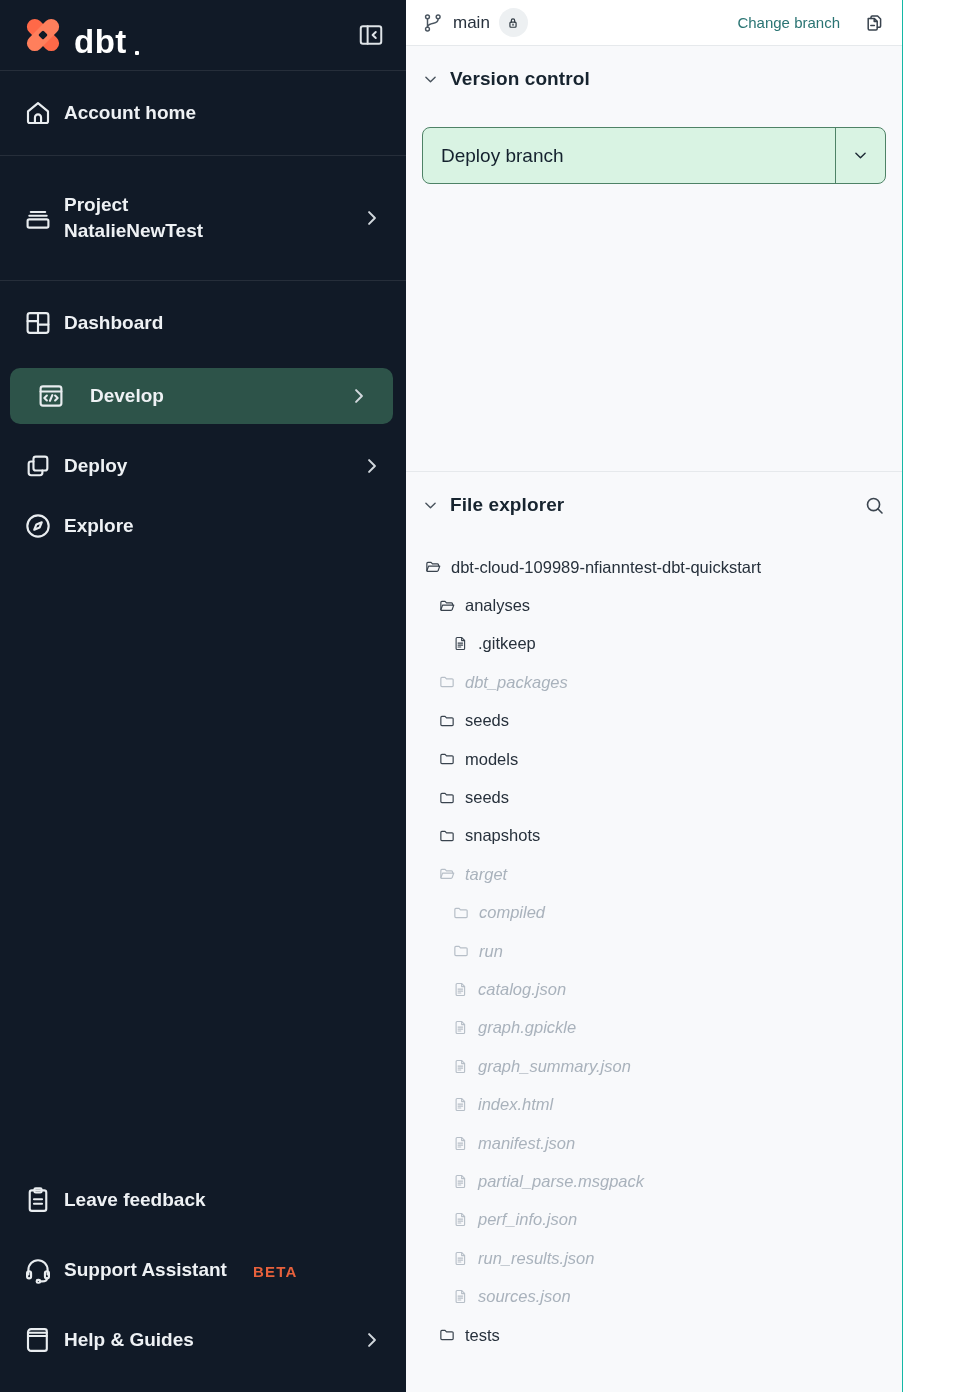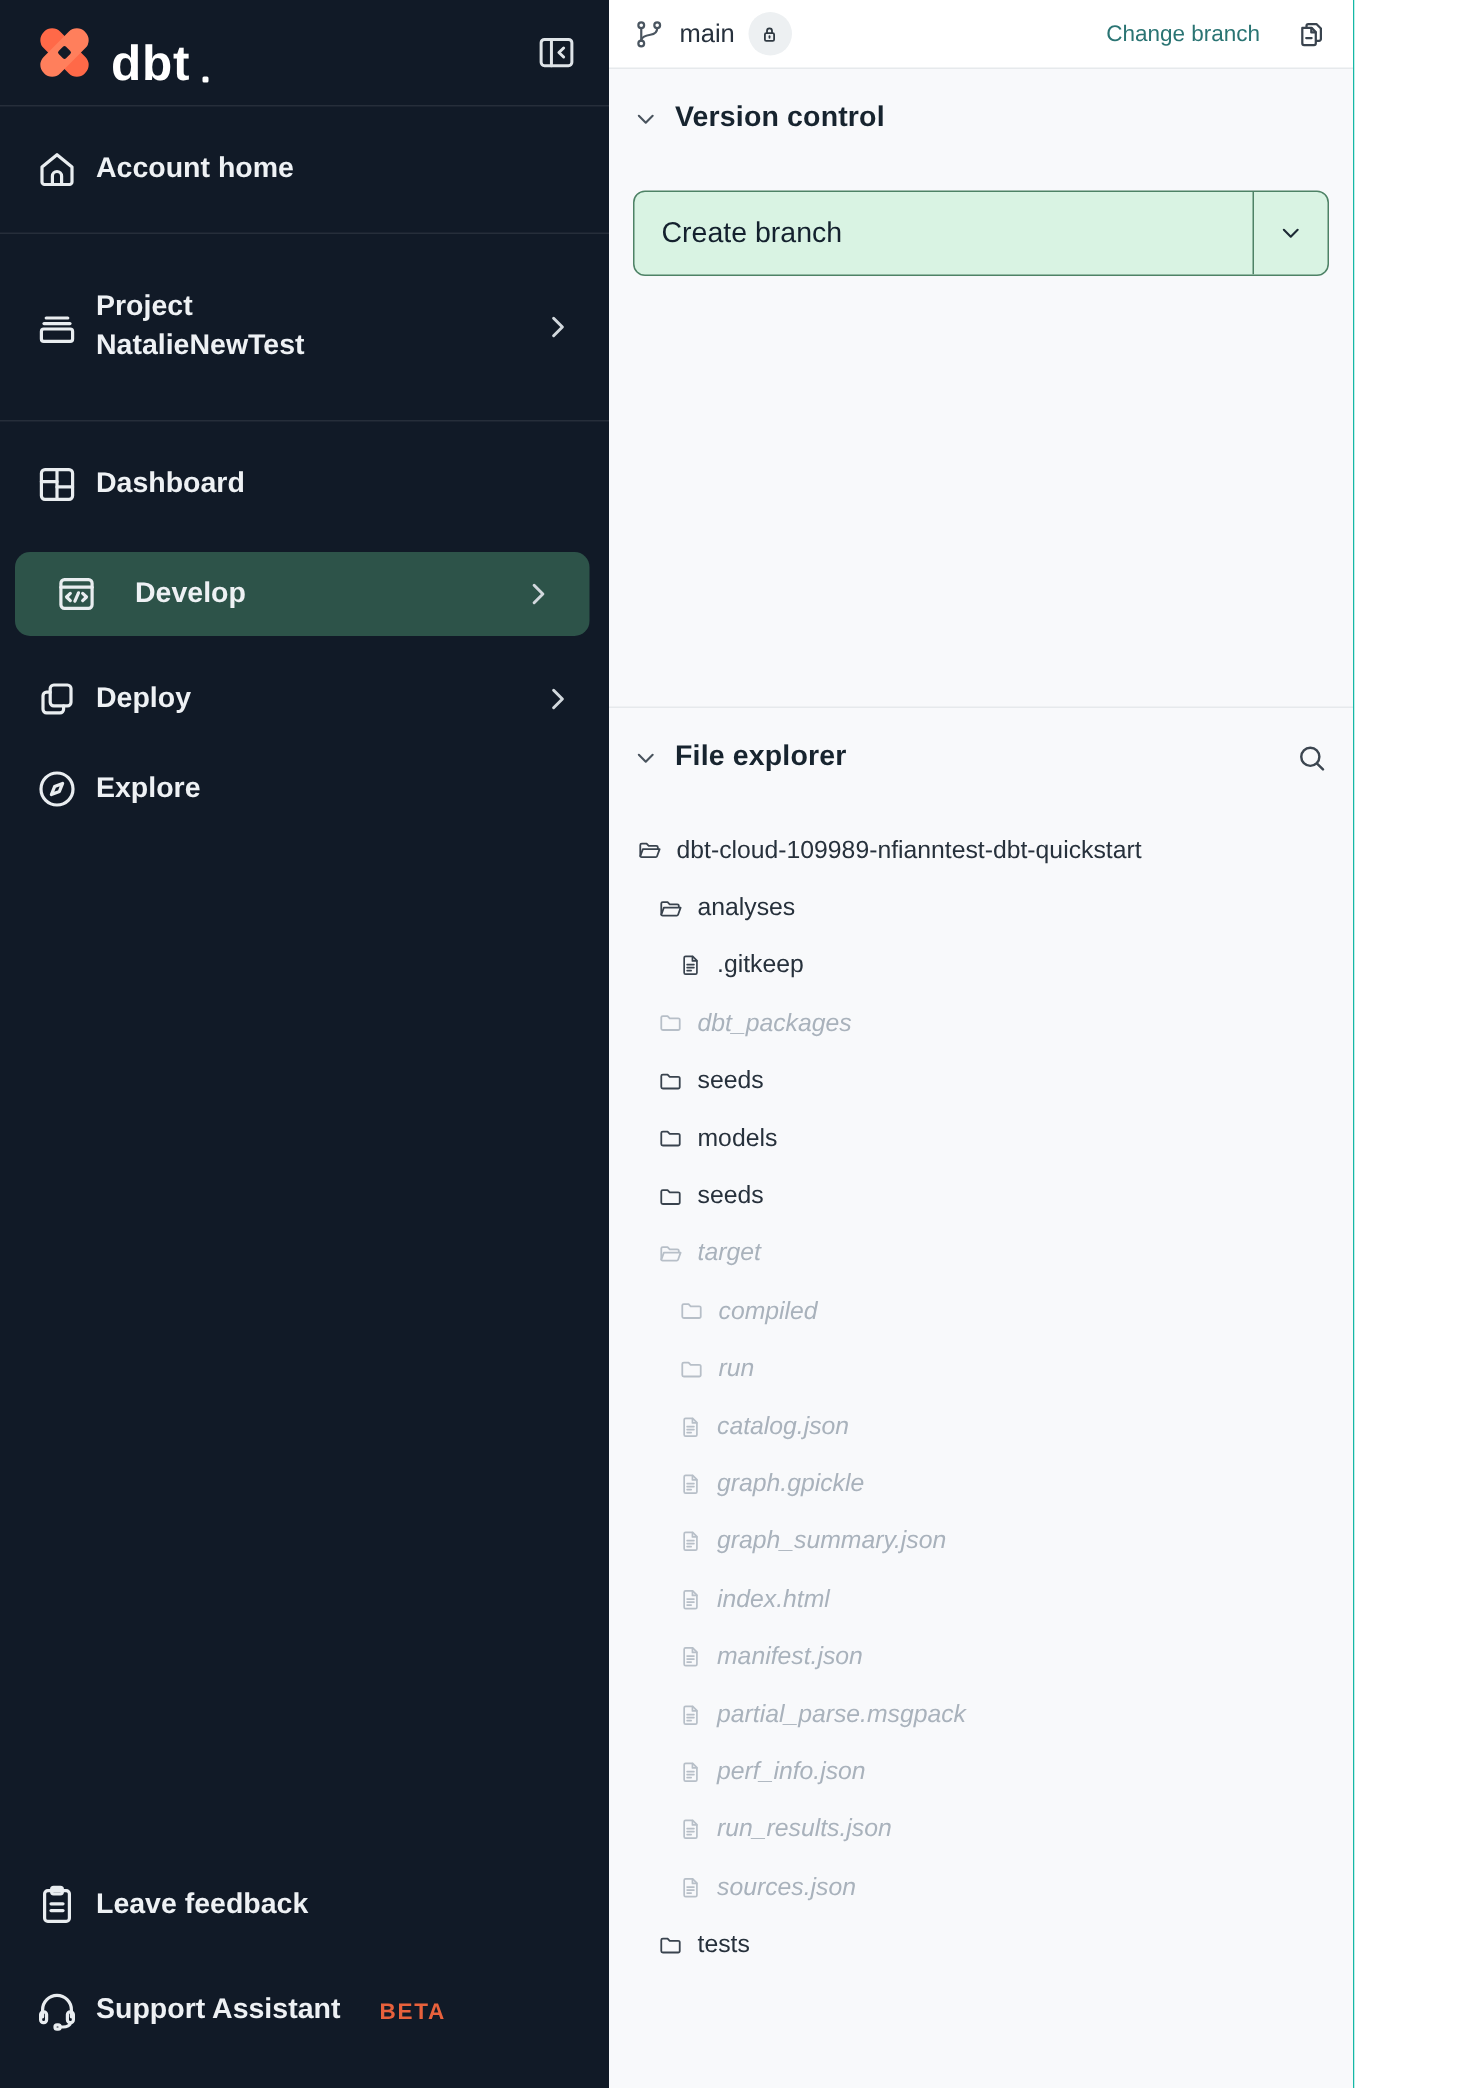--- a/index.html
+++ b/index.html
@@ -298,20 +298,38 @@
             <path d="M18.7 18.3 c0 1.5 -1.9 2.2 -3.7 2.2 H13.6"></path>
             <rect x="11" y="19.4" width="2.6" height="2.2" rx="1"></rect>
           </svg>
         </span>
         <span class="side-label">
           <span>Support Assistant</span>
         </span>
         <span class="beta-badge">BETA</span>
         <span class="spacer"></span>
       </div>
+      <div class="side-item">
+        <span class="ic ic-side">
+          <svg width="32" height="32" viewBox="0 0 24 24" fill="none" stroke="currentColor" stroke-width="1.6" stroke-linecap="round" stroke-linejoin="round">
+            <path d="M6.9 3.8 H17 a1.6 1.6 0 0 1 1.6 1.6 V18.6 a1.6 1.6 0 0 1 -1.6 1.6 H6.9 A2.4 2.4 0 0 1 4.5 17.8 V6.2 A2.4 2.4 0 0 1 6.9 3.8 Z"></path>
+            <path d="M4.6 6.6 H18.6"></path>
+            <path d="M4.6 9 H18.6"></path>
+          </svg>
+        </span>
+        <span class="side-label">
+          <span>Help &amp; Guides</span>
+        </span>
+        <span class="spacer"></span>
+        <span class="ic side-chevron">
+          <svg width="20" height="20" viewBox="0 0 24 24" fill="none" stroke="currentColor" stroke-width="2.4" stroke-linecap="round" stroke-linejoin="round">
+            <path d="M8.5 5 L15.5 12 L8.5 19"></path>
+          </svg>
+        </span>
+      </div>
     </div>
 </aside>
 
 <main class="panel">
   <div class="branch-bar">
     <span class="ic git-ic">
         <svg width="22" height="22" viewBox="0 0 24 24" fill="none" stroke="currentColor" stroke-width="1.6" stroke-linecap="round" stroke-linejoin="round">
           <circle cx="6" cy="5.3" r="2.1"></circle>
           <circle cx="17.6" cy="5.3" r="2.1"></circle>
           <circle cx="6" cy="18.6" r="2.1"></circle>
@@ -344,21 +362,21 @@
   <section class="vc-section">
     <div class="section-header">
       <span class="ic section-chevron">
           <svg width="17" height="17" viewBox="0 0 24 24" fill="none" stroke="currentColor" stroke-width="2" stroke-linecap="round" stroke-linejoin="round">
             <path d="M5.5 8.8 L12 15.2 L18.5 8.8"></path>
           </svg>
         </span>
       <h2 class="section-title">Version control</h2>
     </div>
     <div class="create-branch">
-      <span class="cb-label">Create branch</span>
+      <span class="cb-label">Deploy branch</span>
       <span class="cb-divider"></span>
       <span class="cb-caret">
         <span class="ic">
             <svg width="17" height="17" viewBox="0 0 24 24" fill="none" stroke="currentColor" stroke-width="2" stroke-linecap="round" stroke-linejoin="round">
               <path d="M5.5 8.8 L12 15.2 L18.5 8.8"></path>
             </svg>
           </span>
       </span>
     </div>
   </section>
@@ -435,20 +453,28 @@
           <span class="tree-label">models</span>
         </div>
         <div class="tree-row" style="padding-left: 16px;">
           <span class="ic ">
             <svg width="18" height="18" viewBox="0 0 24 24" fill="none" stroke="currentColor" stroke-width="1.6" stroke-linecap="round" stroke-linejoin="round">
               <path d="M3.8 7.2 A1.4 1.4 0 0 1 5.2 5.8 H9.4 L11.3 7.8 H18.8 A1.4 1.4 0 0 1 20.2 9.2 V16.8 A1.4 1.4 0 0 1 18.8 18.2 H5.2 A1.4 1.4 0 0 1 3.8 16.8 Z"></path>
             </svg>
           </span>
           <span class="tree-label">seeds</span>
         </div>
+        <div class="tree-row" style="padding-left: 16px;">
+          <span class="ic ">
+            <svg width="18" height="18" viewBox="0 0 24 24" fill="none" stroke="currentColor" stroke-width="1.6" stroke-linecap="round" stroke-linejoin="round">
+              <path d="M3.8 7.2 A1.4 1.4 0 0 1 5.2 5.8 H9.4 L11.3 7.8 H18.8 A1.4 1.4 0 0 1 20.2 9.2 V16.8 A1.4 1.4 0 0 1 18.8 18.2 H5.2 A1.4 1.4 0 0 1 3.8 16.8 Z"></path>
+            </svg>
+          </span>
+          <span class="tree-label">snapshots</span>
+        </div>
         <div class="tree-row muted" style="padding-left: 16px;">
           <span class="ic ">
             <svg width="18" height="18" viewBox="0 0 24 24" fill="none" stroke="currentColor" stroke-width="1.6" stroke-linecap="round" stroke-linejoin="round">
               <path d="M3.8 16.6 V7.2 A1.4 1.4 0 0 1 5.2 5.8 H9.4 L11.3 7.8 H18 A1.4 1.4 0 0 1 19.4 9.2 V10.4"></path>
               <path d="M3.8 17.1 L6.1 10.8 H21 L18.8 16.9 C18.6 17.5 18.1 17.9 17.5 17.9 H5 C4.3 17.9 3.7 17.5 3.8 17.1 Z"></path>
             </svg>
           </span>
           <span class="tree-label">target</span>
         </div>
         <div class="tree-row muted" style="padding-left: 30px;">

